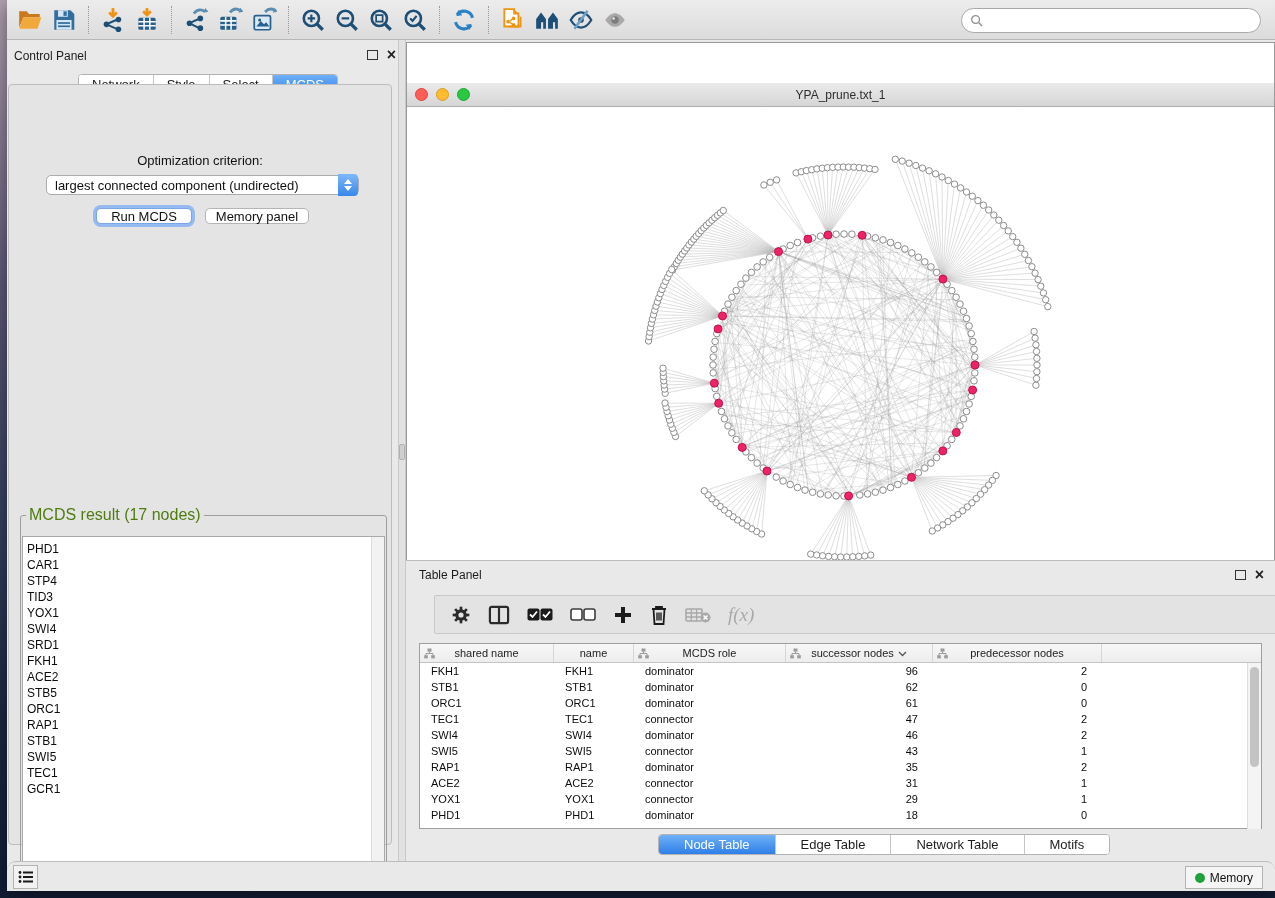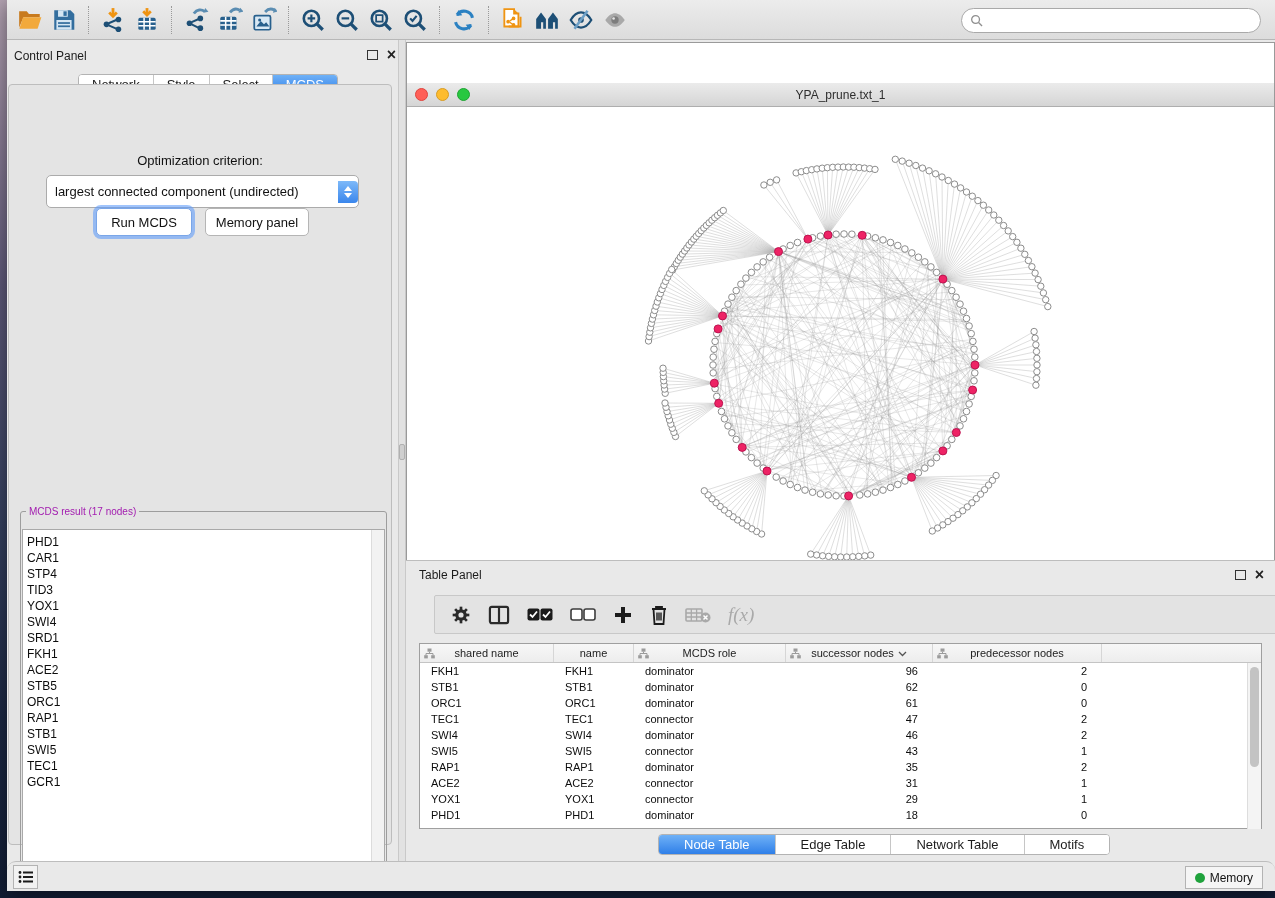--- a/index.html
+++ b/index.html
@@ -33,36 +33,36 @@
   #cp-tabbar { position:absolute; left:71px; top:34px; height:21px; display:flex;
     background:#fff; border:1px solid #b3b3b3; border-radius:4px; overflow:hidden; }
   .cp-tab { padding:0 13px; font-size:13px; color:#1c1c1c; display:flex; align-items:center;
     border-right:1px solid #c6c6c6; background:#fff; }
   .cp-tab:last-child { border-right:none; }
   .cp-tab.sel { background:linear-gradient(#6fb1f7,#2f7fe8); color:#fff; }
 
   #cp-content { position:absolute; left:1px; top:44px; width:384px; height:761px;
     background:#e4e4e4; border:1px solid #bdbdbd; border-radius:4px; }
   #opt-label { position:absolute; left:0; top:68px; width:100%; text-align:center; font-size:13px; color:#111; }
-  #dropdown { position:absolute; left:37px; top:90px; width:313px; height:33px; background:#fff;
+  #dropdown { position:absolute; left:37px; top:90px; width:313px; height:20px; background:#fff;
     border:1px solid #ababab; border-radius:5px; display:flex; align-items:center; }
   #dropdown .dd-text { flex:1; font-size:13px; color:#111; padding-left:8px; white-space:nowrap; overflow:hidden; }
   #dropdown .stepper { width:20px; height:22px; border-radius:0 4px 4px 0;
     background:linear-gradient(#7db9f9,#3a86ec); display:flex; flex-direction:column;
     align-items:center; justify-content:center; gap:2px; }
   .arr-up { width:0; height:0; border-left:4px solid transparent; border-right:4px solid transparent; border-bottom:5px solid #fff; }
   .arr-dn { width:0; height:0; border-left:4px solid transparent; border-right:4px solid transparent; border-top:5px solid #fff; }
-  .cp-btn { position:absolute; top:123px; height:28px; background:#fff; border:1px solid #b5b5b5;
+  .cp-btn { position:absolute; top:123px; height:16px; background:#fff; border:1px solid #b5b5b5;
     border-radius:5px; font-size:13px; color:#111; font-family:"Liberation Sans",sans-serif; }
   #run-btn { left:87px; width:96px; box-shadow:0 0 0 3px rgba(96,156,250,.6); border-color:#7aa6e8; }
   #close-panel-btn { left:196px; width:104px; }
 
   #mcds-box { position:absolute; left:11px; top:421px; width:367px; height:372px;
     border:1px solid #9d9d9d; border-radius:3px; }
-  #mcds-box legend { font-size:10px; color:#a21caf; margin-left:5px; padding:0 3px; }
+  #mcds-box legend { font-size:16px; color:#4d7c0f; margin-left:5px; padding:0 3px; }
   #mcds-listbox { position:absolute; left:1px; top:12px; width:363px; height:352px;
     background:#fff; border:1px solid #a9a9a9; }
   #mcds-list { list-style:none; padding:4px 0 0 4px; }
   #mcds-list li { font-size:12px; line-height:16px; color:#0d0d0d; }
   .mini-scroll { position:absolute; right:0; top:0; width:13px; height:100%;
     background:#f2f2f2; border-left:1px solid #dcdcdc; }
 
   
   #v-divider { position:absolute; left:391px; top:40px; width:8px; height:821px;
     background:#e2e2e2; border-left:1px solid #c9c9c9; border-right:1px solid #c9c9c9; }

